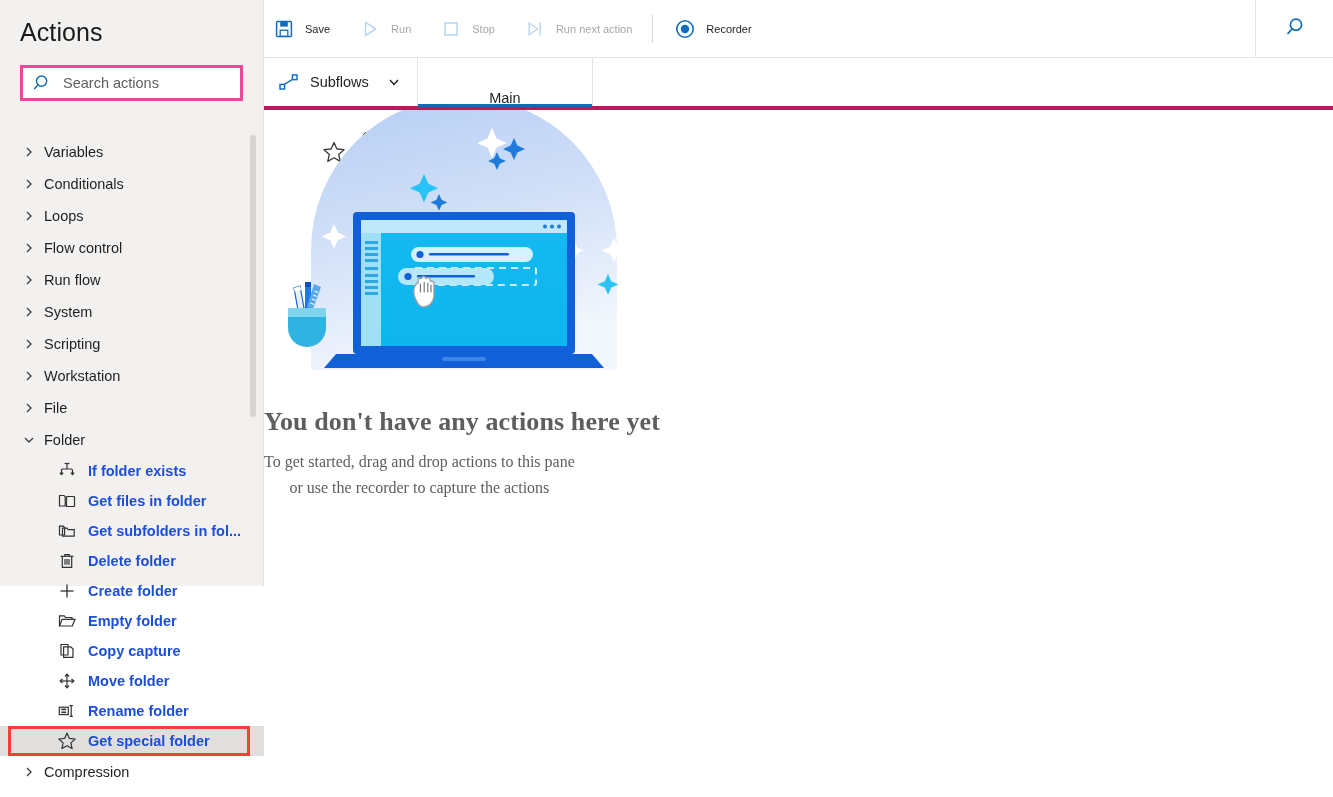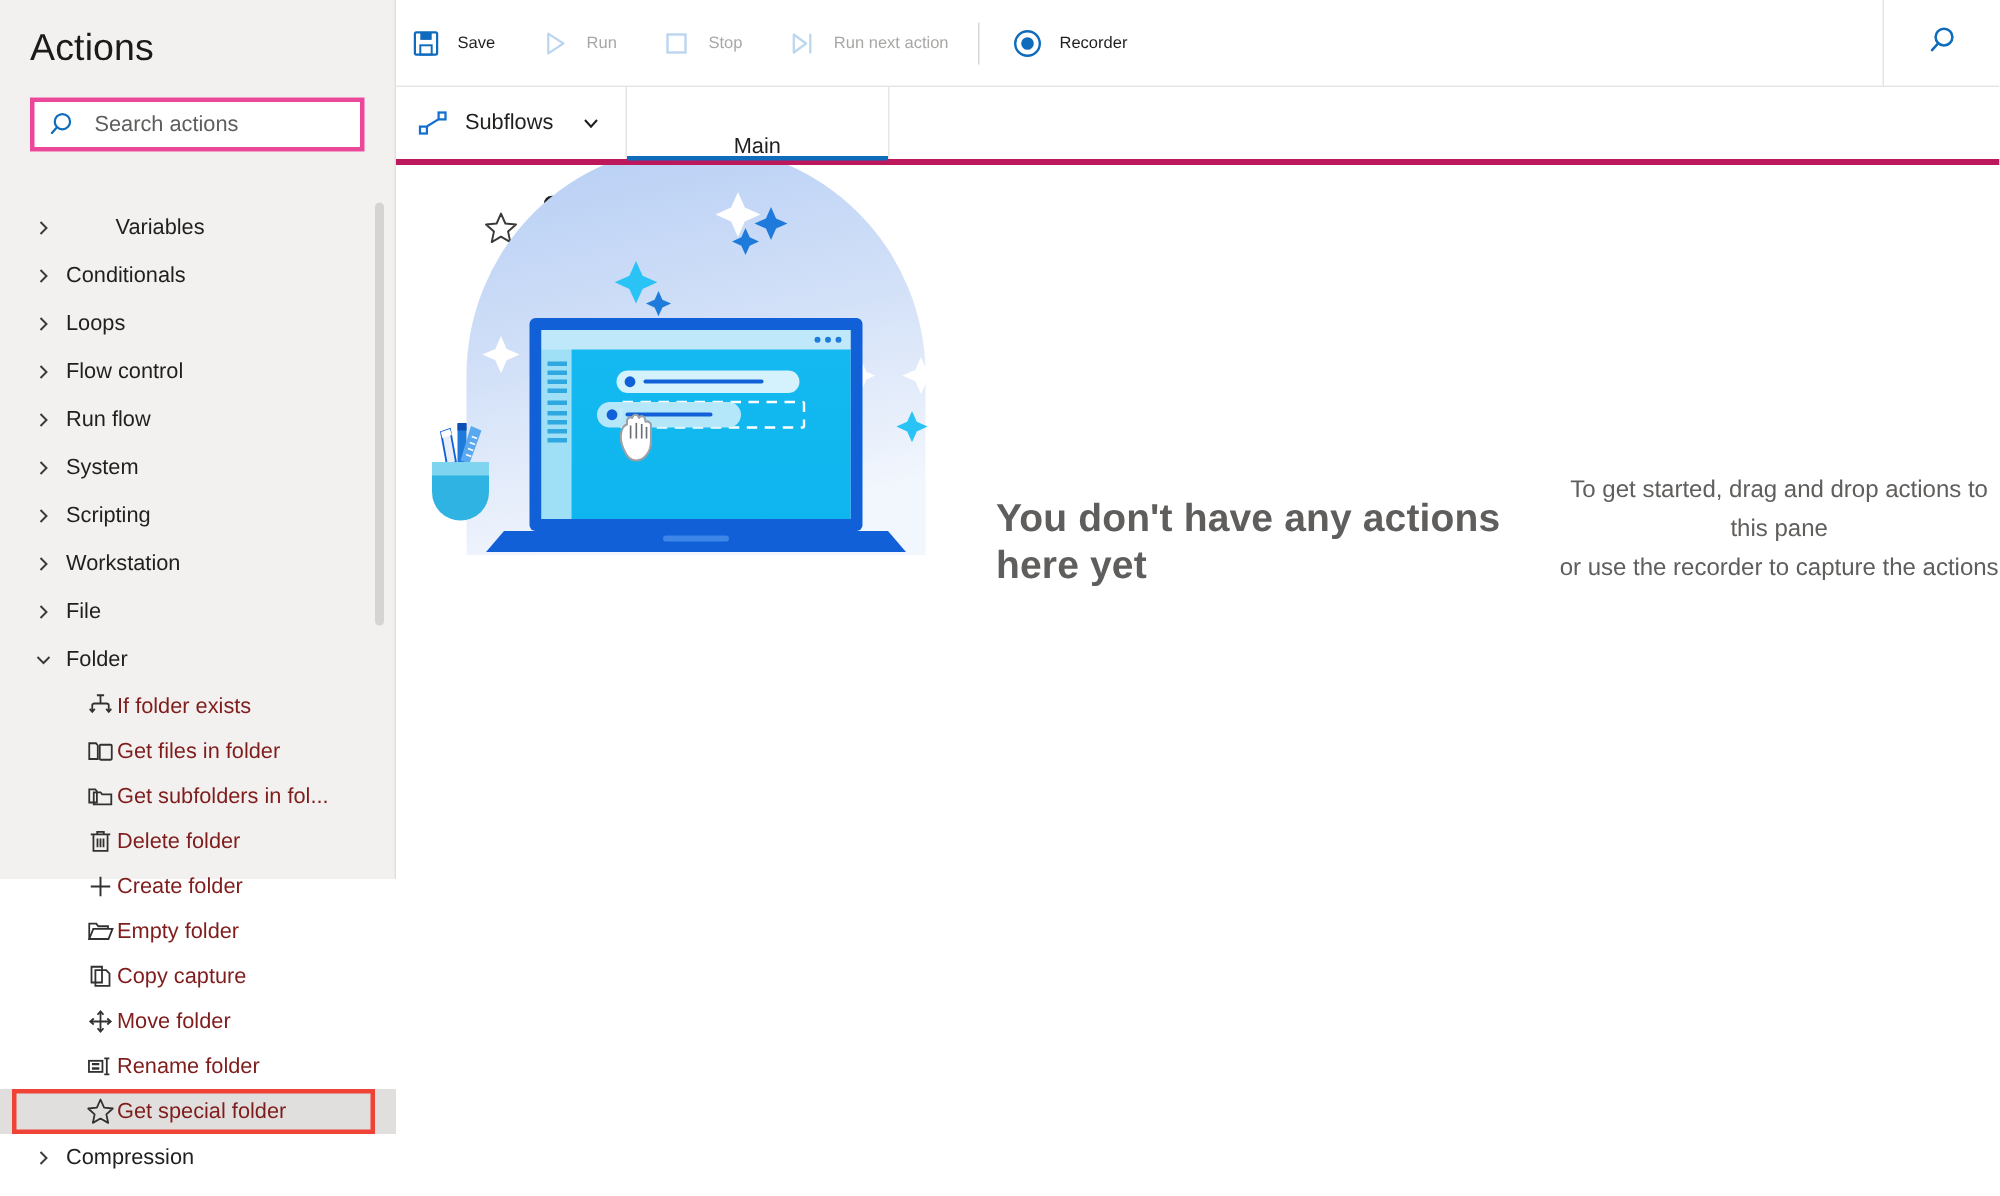--- a/index.html
+++ b/index.html
@@ -94,22 +94,24 @@
     position: relative;
   }
   .act-ico {
     width: 22px; height: 22px;
     flex: 0 0 22px;
     display: flex; align-items: center; justify-content: center;
     color: #323130;
   }
   .act-label {
     font-size: 14.5px;
-    color: #7f1d1d;
+    color: #1d4ed8;
+    margin-left: 10px;
     white-space: nowrap;
+    font-weight: bold;
   }
   .act.selected { background: #e0dfde; }
 
   .highlight-box {
     position: absolute;
     left: 8px; top: 726px;
     width: 242px; height: 30px;
     border: 3px solid #f04337;
     pointer-events: none;
     z-index: 20;
@@ -238,21 +240,23 @@
     left: 152px; top: 34px;
     width: 44px; height: 42px;
   }
 
   
   .empty {
     position: absolute;
     left: 0; right: 0;
     top: 0;
     display: flex;
-    align-items: flex-end;
+    flex-direction: column;
+    align-items: flex-start;
+    font-family: Liberation Serif, serif;
   }
   .illus { margin-top: -8px; }
   .empty-title {
     font-size: 26px;
     font-weight: bold;
     color: #605e5c;
     margin-top: 16px;
     letter-spacing: 0.1px;
   }
   .empty-sub {
@@ -277,21 +281,21 @@
         <svg width="20" height="20" viewBox="0 0 20 20">
           <circle cx="8.6" cy="8.1" r="5.1" fill="none" stroke="#0f6cbd" stroke-width="1.5"></circle>
           <line x1="4.7" y1="12.2" x2="1.6" y2="15.6" stroke="#0f6cbd" stroke-width="1.5" stroke-linecap="round"></line>
         </svg>
       </span>
       <span class="search-text">Search actions</span>
     </div>
 
     <div class="tree">
 
-      <div class="cat" style="margin-top:3px;gap:33px;">
+      <div class="cat" style="margin-top:3px;">
         <span class="chev">
           <svg width="12" height="12" viewBox="0 0 12 12">
               <polyline points="4,2 8,6 4,10" fill="none" stroke="#3b3a39" stroke-width="1.3"></polyline>
             </svg>
         </span>
         <span class="cat-label">Variables</span>
       </div>
 
       <div class="cat">
         <span class="chev">

